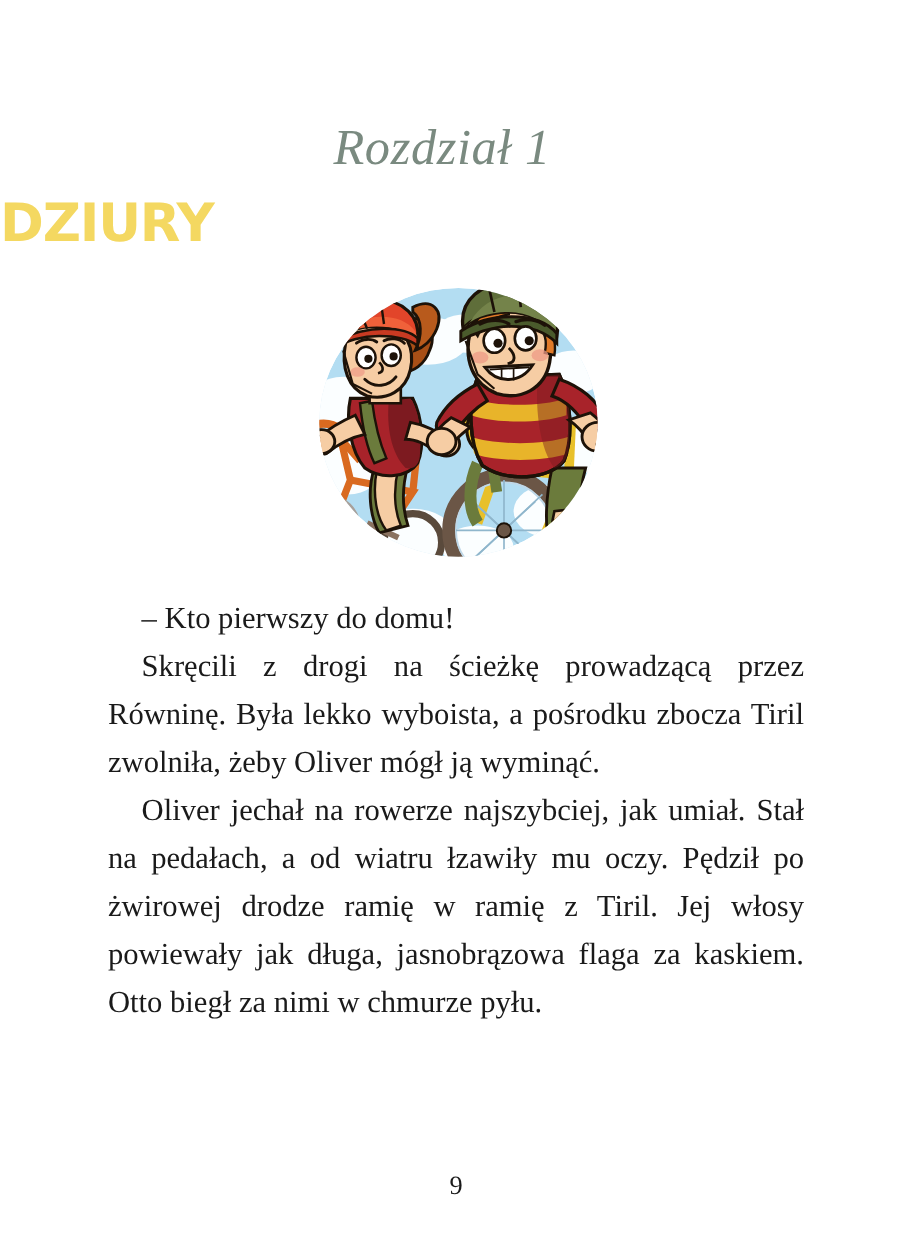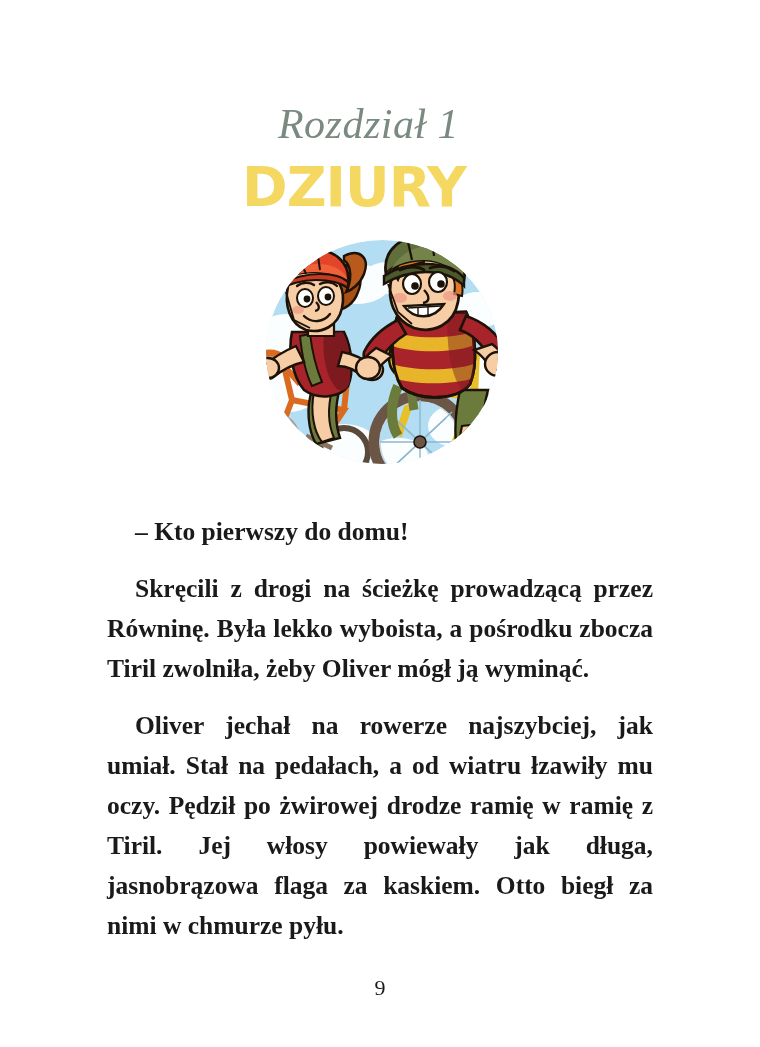--- a/index.html
+++ b/index.html
@@ -28,24 +28,23 @@
     font-size: 42px;
     line-height: 52px;
     color: #7a8a80;
     letter-spacing: 0.5px;
   }
   .chapter-title {
     position: absolute;
     top: 152px;
     left: 0;
     width: 708px;
-    text-align: center;
     font-family: "DejaVu Sans", "Liberation Sans", sans-serif;
     font-weight: bold;
-    font-size: 55px;
+    font-size: 44px;
     line-height: 70px;
     color: #f4d861;
     letter-spacing: -1px;
   }
 
   
   .illustration {
     position: absolute;
     top: 240px;
     left: 248px;
@@ -60,24 +59,23 @@
     top: 495px;
     left: 90px;
     width: 580px;
     font-size: 25.5px;
     line-height: 40px;
     color: #1a1a1a;
     text-align: justify;
     text-justify: inter-word;
   }
   .body-text p {
-    margin: 17px;
+    margin: 0;
     text-indent: 28px;
     hyphens: manual;
-    font-weight: bold;
   }
 
   
   .page-number {
     position: absolute;
     top: 975px;
     left: 0;
     width: 760px;
     text-align: center;
     font-size: 22px;

